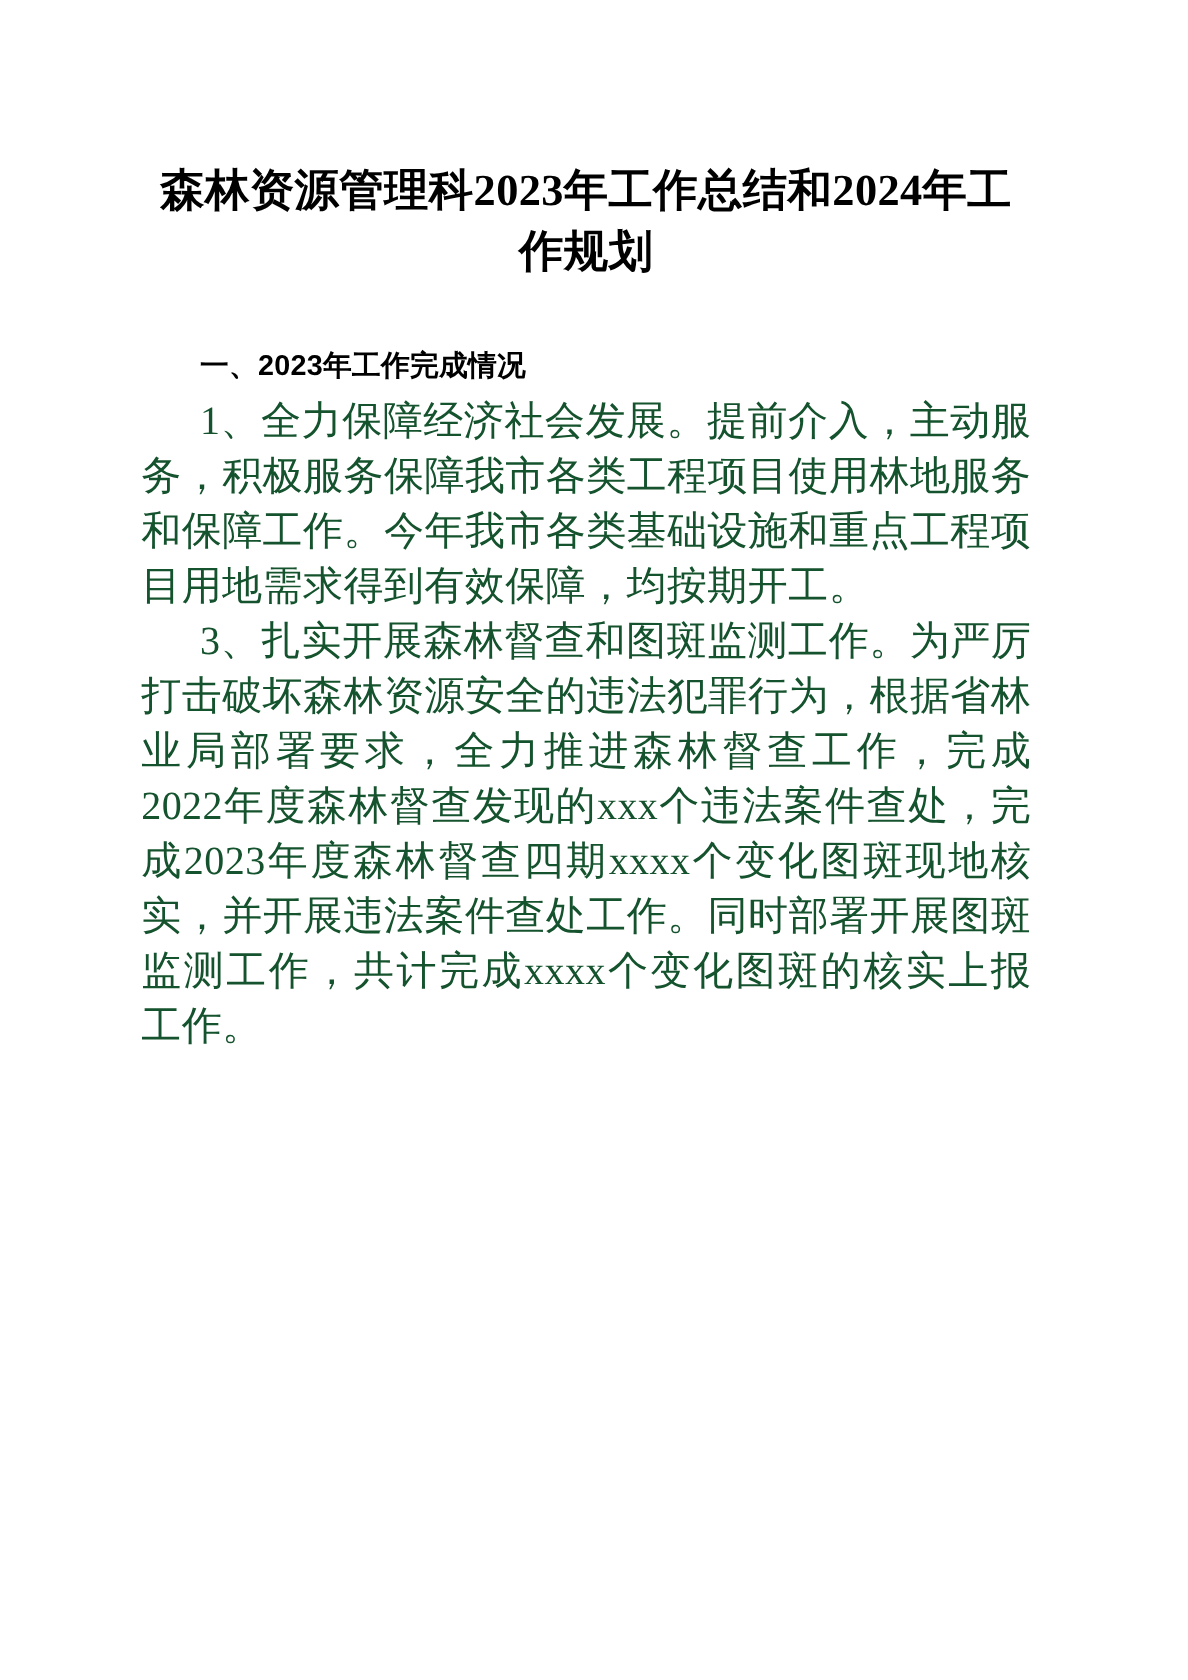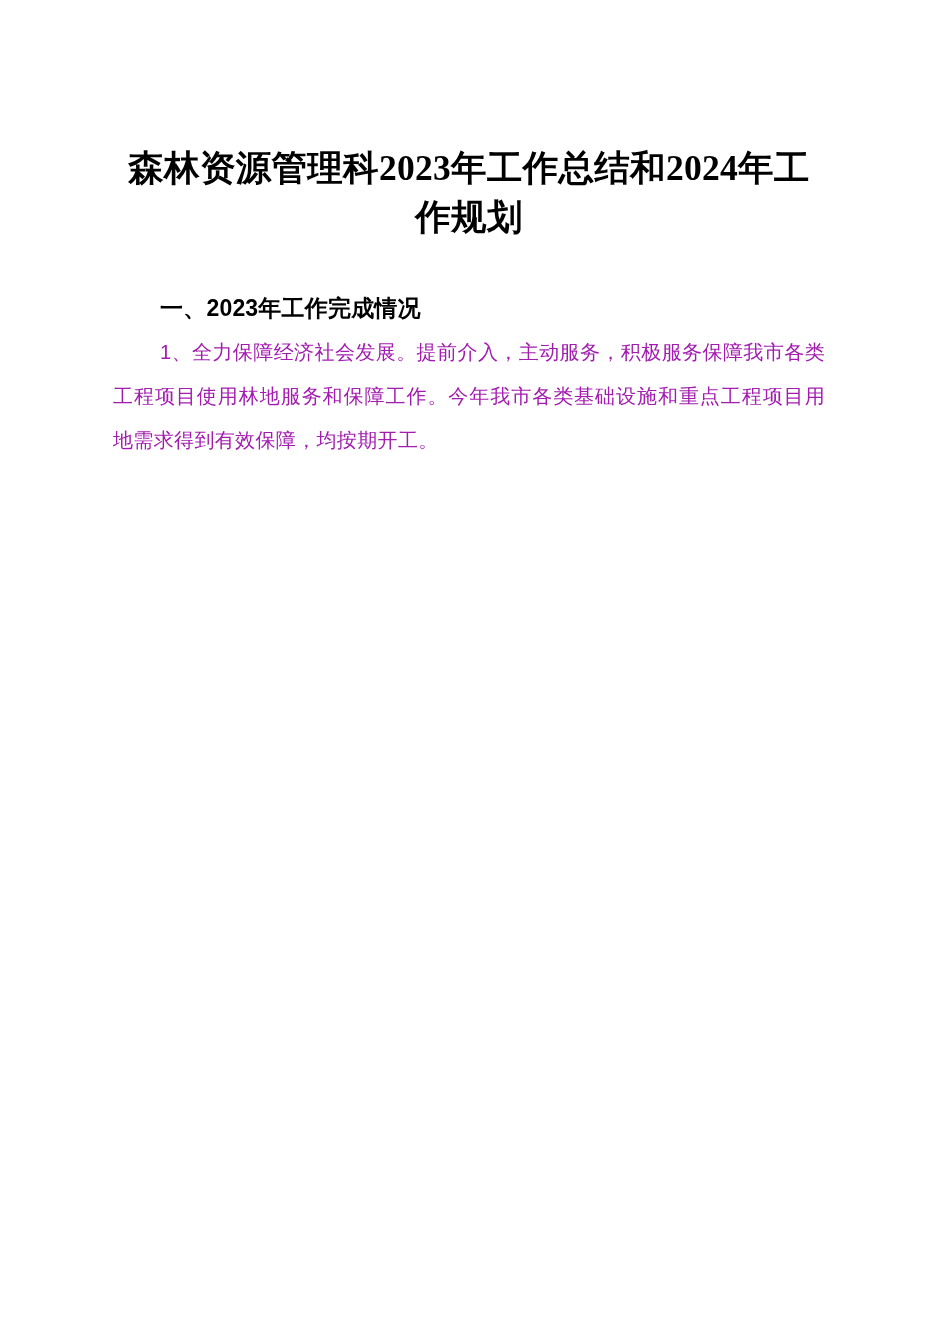--- a/index.html
+++ b/index.html
@@ -20,21 +20,21 @@
     width: 950px;
     height: 1344px;
     background: #ffffff;
     box-sizing: border-box;
     overflow: hidden;
   }
 
   .content {
     position: absolute;
     left: 113px;
-    top: 16px;
+    top: 0;
     width: 712px;
   }
 
   
   .doc-title {
     margin: 0;
     padding-top: 128px;
     font-family: "Liberation Serif", "DejaVu Serif", serif;
     font-weight: bold;
     font-size: 35.5px;
@@ -53,40 +53,41 @@
     font-size: 23px;
     line-height: 44px;
     text-indent: 47px;
     letter-spacing: 0.2px;
     color: #000000;
   }
 
   
   .body-para {
     margin: 0;
-    font-family: Liberation Sans, sans-serif;
-    font-size: 20px;
+    font-family: Liberation Serif, serif;
+    font-size: 32px;
     line-height: 44px;
     text-indent: 47px;
     text-align: justify;
     text-justify: inter-character;
     letter-spacing: 0.35px;
-    color: #a21caf;
+    color: #14532d;
   }
 
   .body-para:first-of-type {
     padding-top: 0;
   }
 </style>
 </head>
 <body style="background: rgb(255, 255, 255); color: rgb(0, 0, 0);">
 
 <div class="page">
   <div class="content">
 
     <h1 class="doc-title" id="doc-title">森林资源管理科2023年工作总结和2024年工作规划</h1>
 
     <h2 class="section-heading" id="section-heading-1">一、2023年工作完成情况</h2>
 
     <p class="body-para" id="para-1">1、全力保障经济社会发展。提前介入，主动服务，积极服务保障我市各类工程项目使用林地服务和保障工作。今年我市各类基础设施和重点工程项目用地需求得到有效保障，均按期开工。</p>
+    <p class="body-para" id="para-3">3、扎实开展森林督查和图斑监测工作。为严厉打击破坏森林资源安全的违法犯罪行为，根据省林业局部署要求，全力推进森林督查工作，完成2022年度森林督查发现的xxx个违法案件查处，完成2023年度森林督查四期xxxx个变化图斑现地核实，并开展违法案件查处工作。同时部署开展图斑监测工作，共计完成xxxx个变化图斑的核实上报工作。</p>
 
   </div>
 </div>
 
 </body></html>

